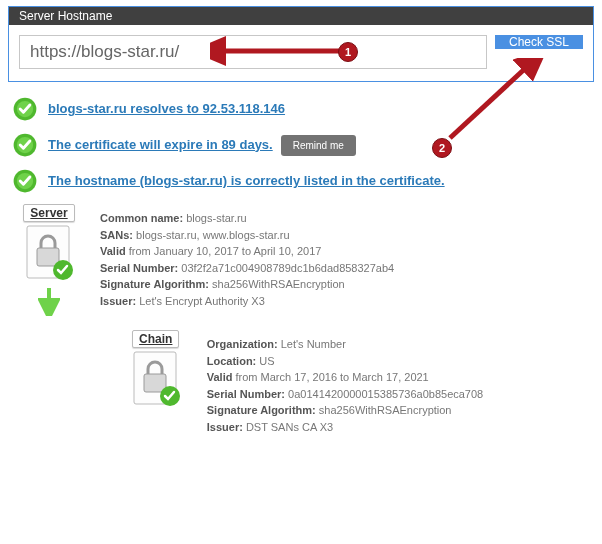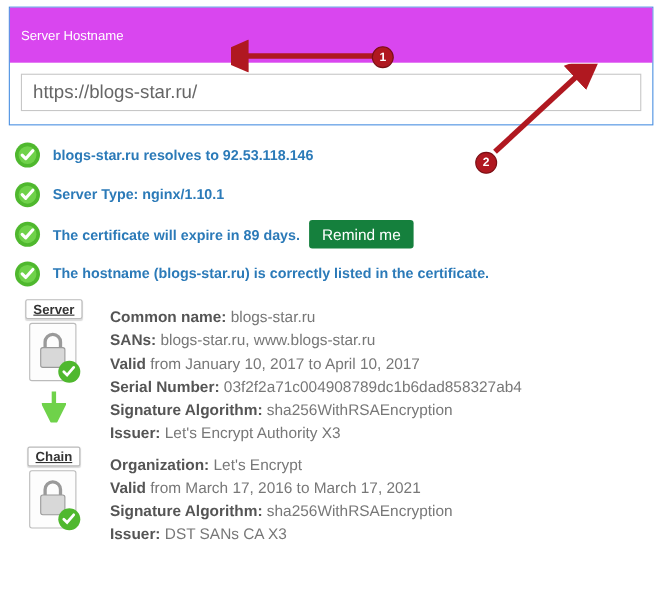--- a/index.html
+++ b/index.html
@@ -1,42 +1,43 @@
 <!DOCTYPE html>
 <html><head>
 <meta charset="utf-8">
 <style>
   * { box-sizing: border-box; margin: 0; padding: 0; }
   body { font-family: "Segoe UI", Arial, sans-serif; background: #fff; width: 602px; height: 544px; position: relative; color: #333; }
   .panel { border: 1px solid #4a90e2; margin: 6px 8px 0 8px; }
-  .panel-header { background: #d946ef; color: #fff; font-size: 12px; padding: 18px 10px; }
+  .panel-header { background: #404040; color: #fff; font-size: 12px; padding: 2px 10px; }
   .panel-body { padding: 10px 10px 12px 10px; display: flex; gap: 8px; align-items: flex-start; }
   .url-input { flex: 1; border: 1px solid #c7c7c7; padding: 6px 10px; font-size: 17px; color: #666; background: #fff; }
   .btn-check { background: #4a90e2; color: #fff; border: none; padding: 0 14px; font-size: 12px; cursor: pointer; }
-  .btn-remind { background: #15803d; color: #fff; border: none; padding: 5px 12px; font-size: 14px; border-radius: 3px; cursor: pointer; margin-left: 8px; }
+  .btn-remind { background: #737373; color: #fff; border: none; padding: 5px 12px; font-size: 10px; border-radius: 3px; cursor: pointer; margin-left: 8px; }
   .results { padding: 10px 12px 0 12px; }
   .res-row { display: flex; align-items: center; gap: 10px; margin: 4px 0 10px 0; }
-  .res-text { color: #2b7ab8; font-weight: 600; font-size: 13px; line-height: 1.35; }
+  .res-text { color: #2b7ab8; font-weight: 600; font-size: 13px; line-height: 1.35; text-decoration: underline; }
   .check-svg { width: 26px; height: 26px; flex: 0 0 26px; }
   .cert-section { display: flex; gap: 14px; padding: 0 12px; margin-top: 4px; }
   .cert-col { width: 74px; display: flex; flex-direction: column; align-items: center; }
   .cert-label { background: #fff; border: 1px solid #bbb; border-radius: 2px; font-size: 12px; font-weight: 700; padding: 1px 6px; color: #333; box-shadow: 0 1px 1px rgba(0,0,0,.15); text-decoration: underline; }
   .chain-arrow { margin: 2px 0 0 0; }
-  .details { font-size: 14px; color: #777; line-height: 1.5; padding-top: 6px; }
+  .details { font-size: 11px; color: #777; line-height: 1.5; padding-top: 6px; }
   .details b { color: #555; font-weight: 700; }
   .annot-arrow { position: absolute; pointer-events: none; }
   .annot-badge { position: absolute; width: 20px; height: 20px; border-radius: 50%; background: #b01820; color: #fff; font-size: 11px; font-weight: 700; display: flex; align-items: center; justify-content: center; border: 1px solid #7a0e14; pointer-events: none; }
 </style>
 </head>
 <body>
 
 <div class="panel">
   <div class="panel-header">Server Hostname</div>
   <div class="panel-body">
     <input class="url-input" value="https://blogs-star.ru/" style="">
+    <button class="btn-check">Check SSL</button>
   </div>
 </div>
 
 <svg class="annot-arrow" style="left:210px; top:36px; width:140px; height:30px;">
   <defs>
       <marker id="ah1" markerWidth="8" markerHeight="8" refX="2" refY="3" orient="auto">
         <path d="M0,0 L0,6 L7,3 z" fill="#b01820"></path>
       </marker>
     </defs>
   <line x1="130" y1="15" x2="6" y2="15" stroke="#b01820" stroke-width="5" marker-end="url(#ah1)"></line>
@@ -54,28 +55,20 @@
 <div class="annot-badge" style="left:432px; top:138px;">2</div>
 
 <div class="results">
   <div class="res-row">
     <svg class="check-svg" viewBox="0 0 32 32">
         <circle cx="16" cy="16" r="14" fill="#4fb82e"></circle>
         <circle cx="16" cy="16" r="10" fill="#6fd24a"></circle>
         <path d="M10 16 l4 4 l8 -9" stroke="#fff" stroke-width="3.5" fill="none" stroke-linecap="round" stroke-linejoin="round"></path>
       </svg>
     <div class="res-text">blogs-star.ru resolves to 92.53.118.146</div>
-  </div>
-  <div class="res-row">
-    <svg class="check-svg" viewBox="0 0 32 32">
-        <circle cx="16" cy="16" r="14" fill="#4fb82e"></circle>
-        <circle cx="16" cy="16" r="10" fill="#6fd24a"></circle>
-        <path d="M10 16 l4 4 l8 -9" stroke="#fff" stroke-width="3.5" fill="none" stroke-linecap="round" stroke-linejoin="round"></path>
-      </svg>
-    <div class="res-text">Server Type: nginx/1.10.1</div>
   </div>
   <div class="res-row">
     <svg class="check-svg" viewBox="0 0 32 32">
         <circle cx="16" cy="16" r="14" fill="#4fb82e"></circle>
         <circle cx="16" cy="16" r="10" fill="#6fd24a"></circle>
         <path d="M10 16 l4 4 l8 -9" stroke="#fff" stroke-width="3.5" fill="none" stroke-linecap="round" stroke-linejoin="round"></path>
       </svg>
     <div class="res-text"><span>The certificate will expire in 89 days.</span><button class="btn-remind">Remind me</button></div>
   </div>
   <div class="res-row">
@@ -110,30 +103,32 @@
   <div class="details">
     <div><b>Common name:</b> <span>blogs-star.ru</span></div>
     <div><b>SANs:</b> <span>blogs-star.ru, www.blogs-star.ru</span></div>
     <div><b>Valid</b> <span>from January 10, 2017 to April 10, 2017</span></div>
     <div><b>Serial Number:</b> <span>03f2f2a71c004908789dc1b6dad858327ab4</span></div>
     <div><b>Signature Algorithm:</b> <span>sha256WithRSAEncryption</span></div>
     <div><b>Issuer:</b> <span>Let's Encrypt Authority X3</span></div>
   </div>
 </div>
 
-<div class="cert-section" style="margin-top:2px;">
+<div class="cert-section" style="margin-top:14px;justify-content:center;">
   <div class="cert-col">
     <div class="cert-label">Chain</div>
     <svg width="56" height="62" viewBox="0 0 56 62">
       <rect x="6" y="4" width="42" height="52" rx="2" fill="#fdfdfd" stroke="#bbb"></rect>
       <rect x="16" y="26" width="22" height="18" rx="2" fill="#d8d8d8" stroke="#9a9a9a"></rect>
       <path d="M20 26 v-5 a7 7 0 0 1 14 0 v5" fill="none" stroke="#9a9a9a" stroke-width="3"></path>
       <circle cx="42" cy="48" r="10" fill="#4fb82e"></circle>
         <path d="M37 48 l3 3 l6 -7" stroke="#fff" stroke-width="2.5" fill="none" stroke-linecap="round"></path>
     </svg>
   </div>
   <div class="details">
-    <div><b>Organization:</b> <span>Let's Encrypt</span></div>
+    <div><b>Organization:</b> <span>Let's Number</span></div>
+    <div><b>Location:</b> <span>US</span></div>
     <div><b>Valid</b> <span>from March 17, 2016 to March 17, 2021</span></div>
+    <div><b>Serial Number:</b> <span>0a0141420000015385736a0b85eca708</span></div>
     <div><b>Signature Algorithm:</b> <span>sha256WithRSAEncryption</span></div>
     <div><b>Issuer:</b> <span>DST SANs CA X3</span></div>
   </div>
 </div>
 
 </body></html>

